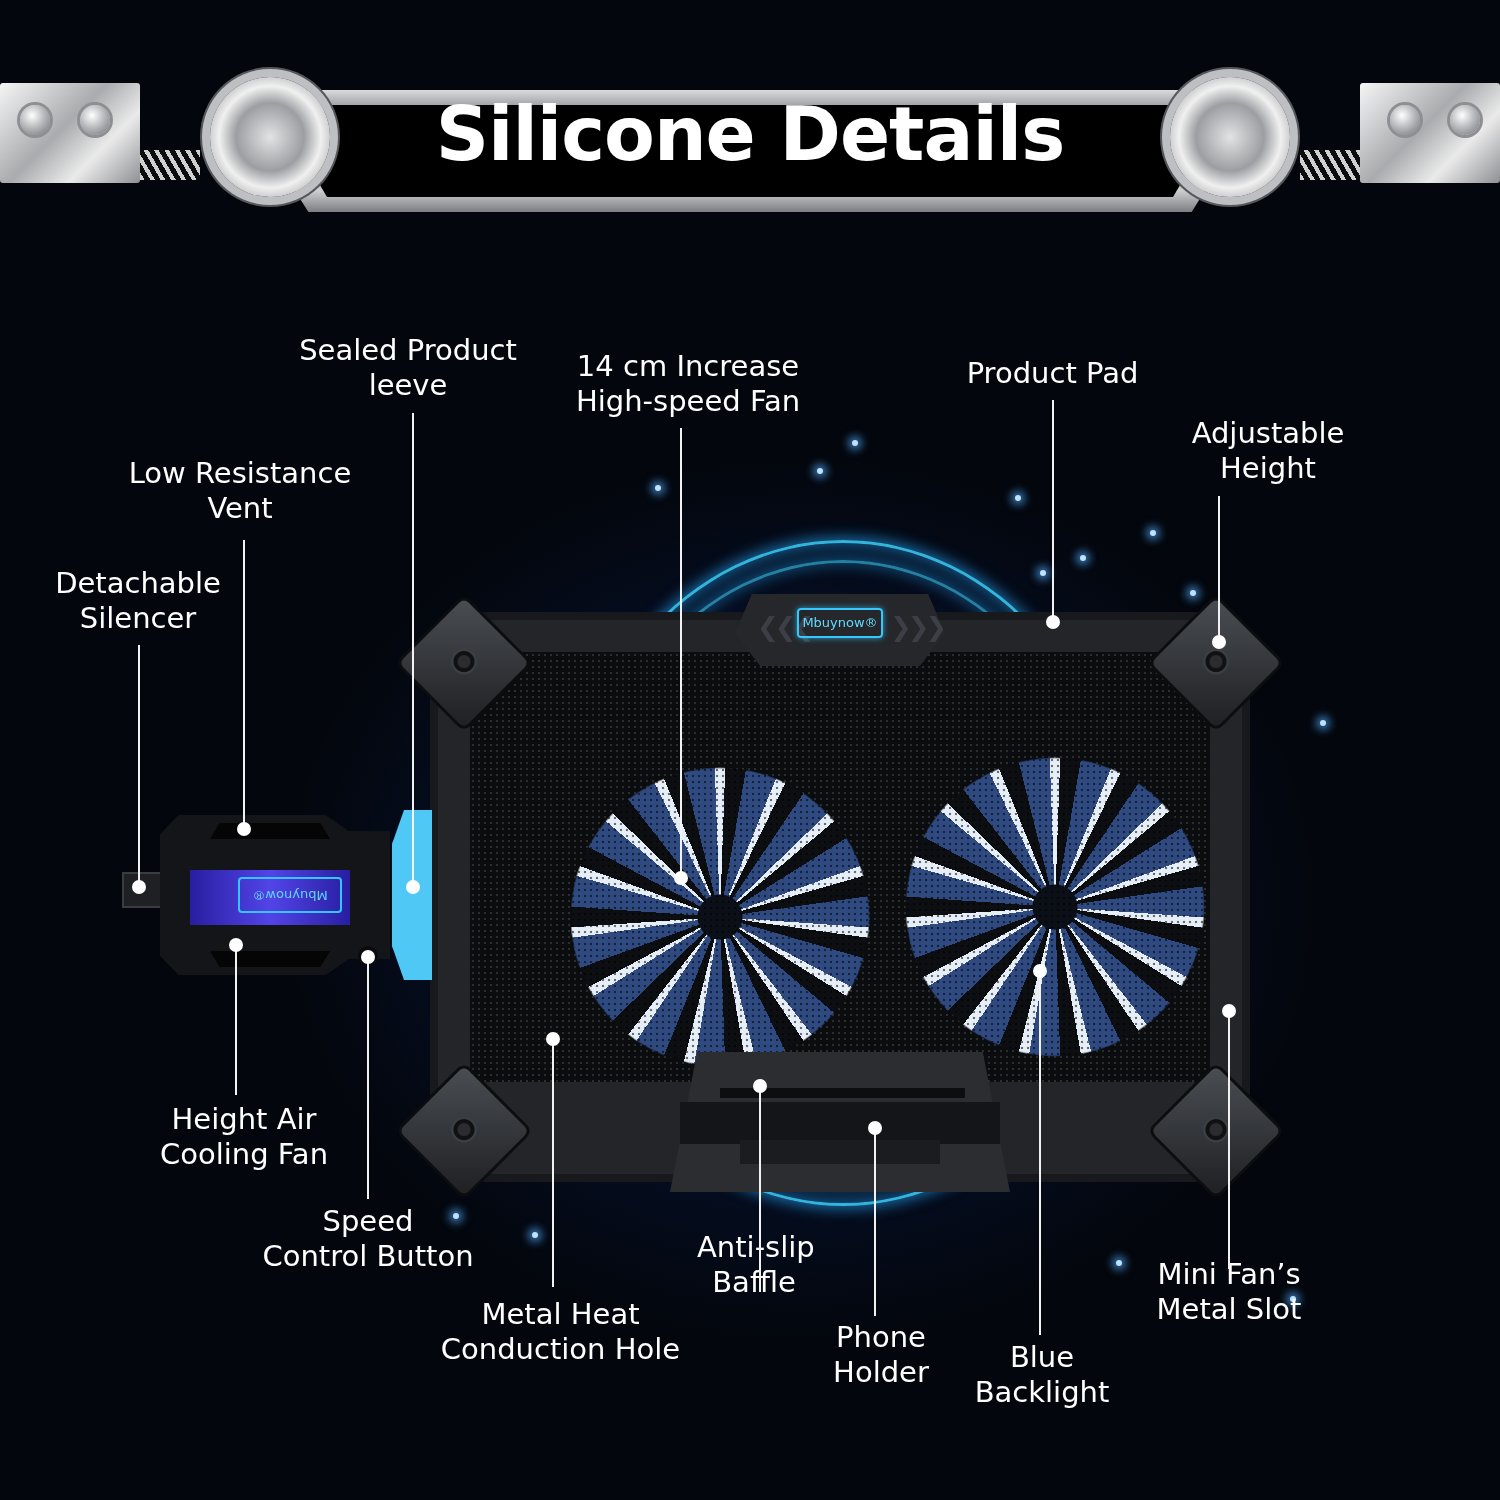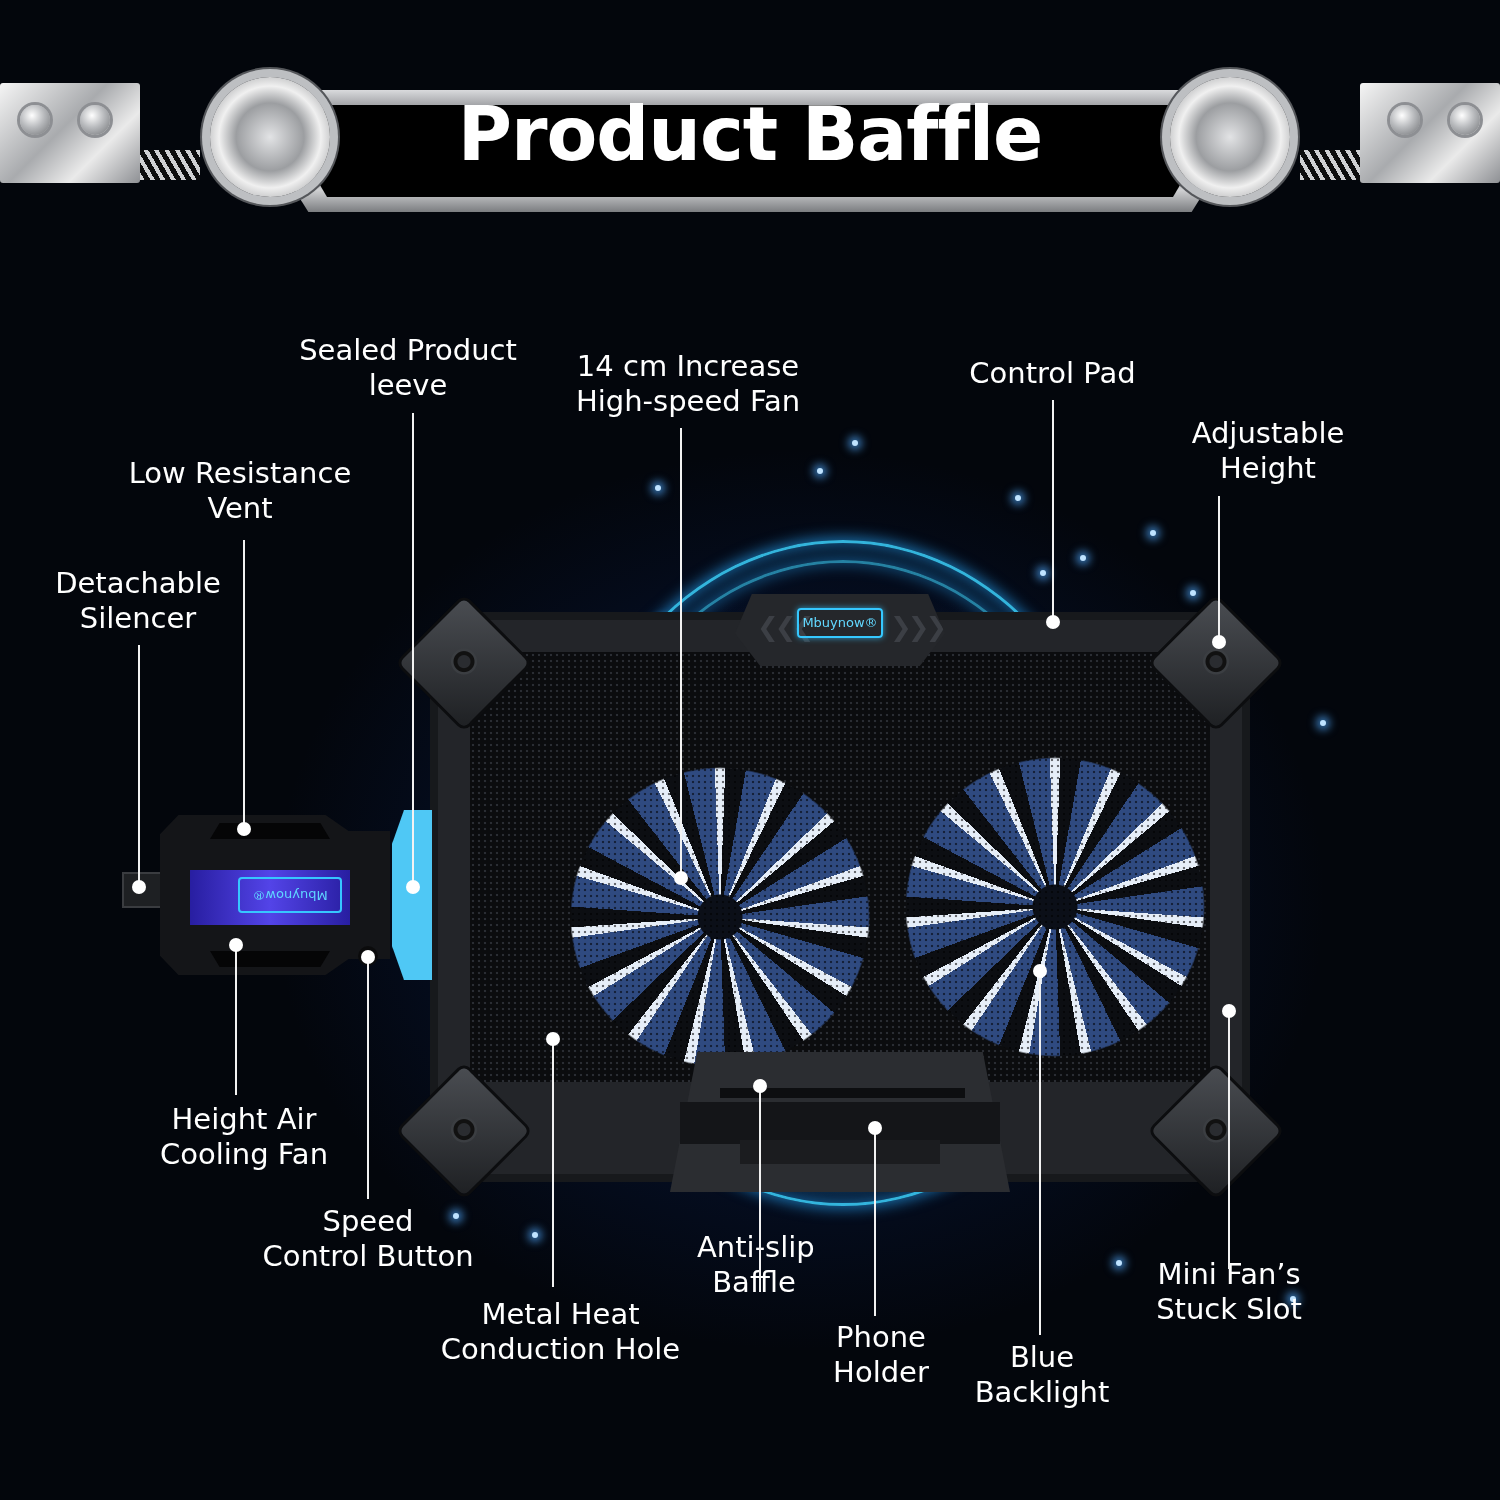--- a/index.html
+++ b/index.html
@@ -134,21 +134,21 @@
   <div class="slats left"></div>
   <div class="bar-outer"></div>
   <div class="bar-inner"></div>
   <div class="knob left"></div>
   <div class="knob right"></div>
   <div class="slats right"></div>
   <div class="plate right">
     <div class="bolt" style="left:30px;"></div>
     <div class="bolt" style="left:90px;"></div>
   </div>
-  <div class="title">Product Baffle</div>
+  <div class="title">Silicone Details</div>
 </div>
 
 <div class="pad">
   <div class="pad-frame"></div>
   <div class="pad-edge"></div>
   <div class="mesh">
     <div class="fan left"></div>
     <div class="fan right"></div>
   </div>
   <div class="logo-plate">
@@ -198,21 +198,21 @@
 <div class="dot" style="left:139px;top:887px;"></div>
 
 <div class="label" style="left:572px;top:349px;width:232px;">
   <div>14 cm Increase</div>
   <div>High-speed Fan</div>
 </div>
 <div class="line" style="left:680px;top:428px;height:450px;"></div>
 <div class="dot" style="left:681px;top:878px;"></div>
 
 <div class="label" style="left:960px;top:356px;width:185px;">
-  <div>Control Pad</div>
+  <div>Product Pad</div>
 </div>
 <div class="line" style="left:1052px;top:400px;height:222px;"></div>
 <div class="dot" style="left:1053px;top:622px;"></div>
 
 <div class="label" style="left:1189px;top:416px;width:158px;">
   <div>Adjustable</div>
   <div>Height</div>
 </div>
 <div class="line" style="left:1218px;top:496px;height:146px;"></div>
 <div class="dot" style="left:1219px;top:642px;"></div>
@@ -254,16 +254,16 @@
 
 <div class="label" style="left:974px;top:1340px;width:136px;">
   <div>Blue</div>
   <div>Backlight</div>
 </div>
 <div class="line" style="left:1039px;top:971px;height:364px;"></div>
 <div class="dot" style="left:1040px;top:971px;"></div>
 
 <div class="label" style="left:1155px;top:1257px;width:148px;">
   <div>Mini Fan’s</div>
-  <div>Stuck Slot</div>
+  <div>Metal Slot</div>
 </div>
 <div class="line" style="left:1228px;top:1011px;height:258px;"></div>
 <div class="dot" style="left:1229px;top:1011px;"></div>
 
 </body></html>

